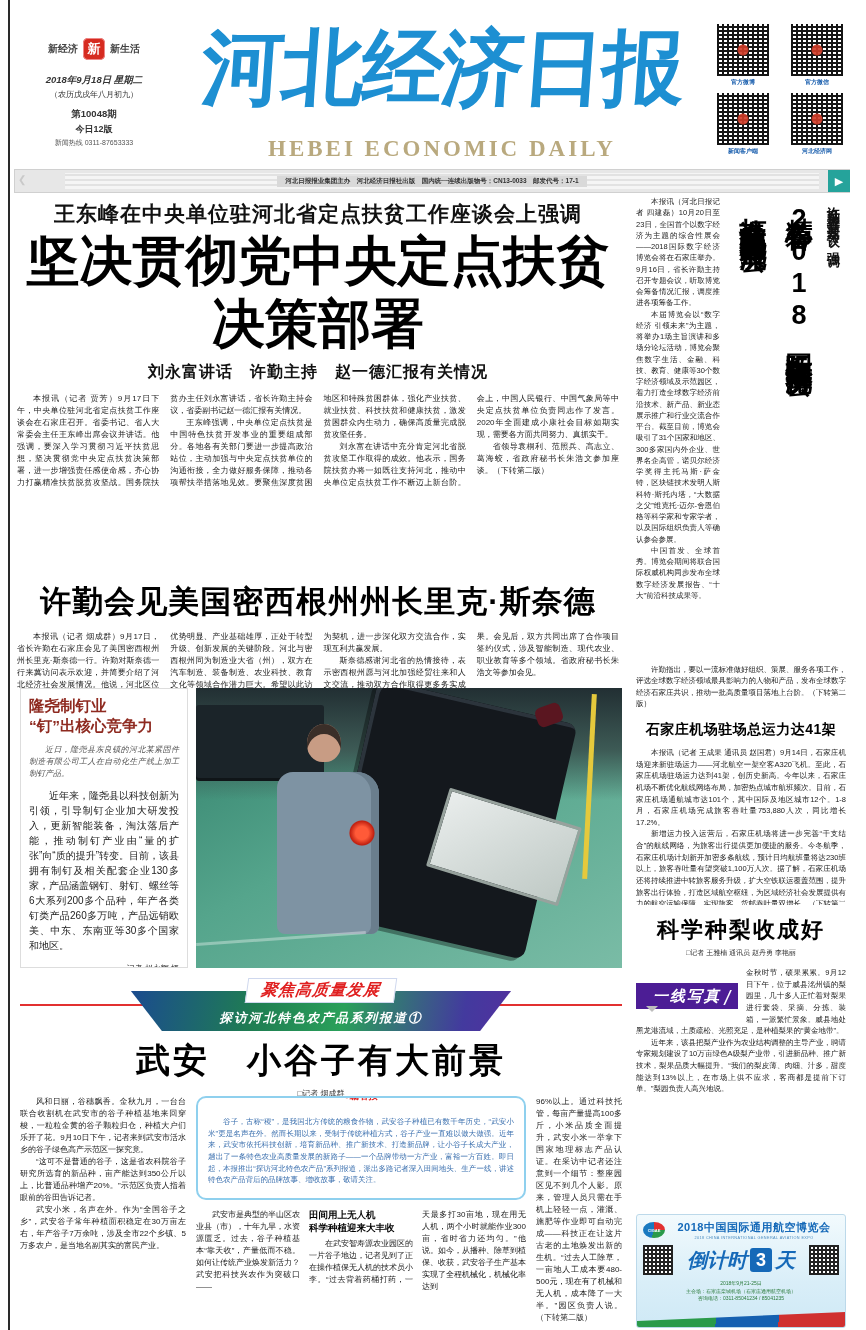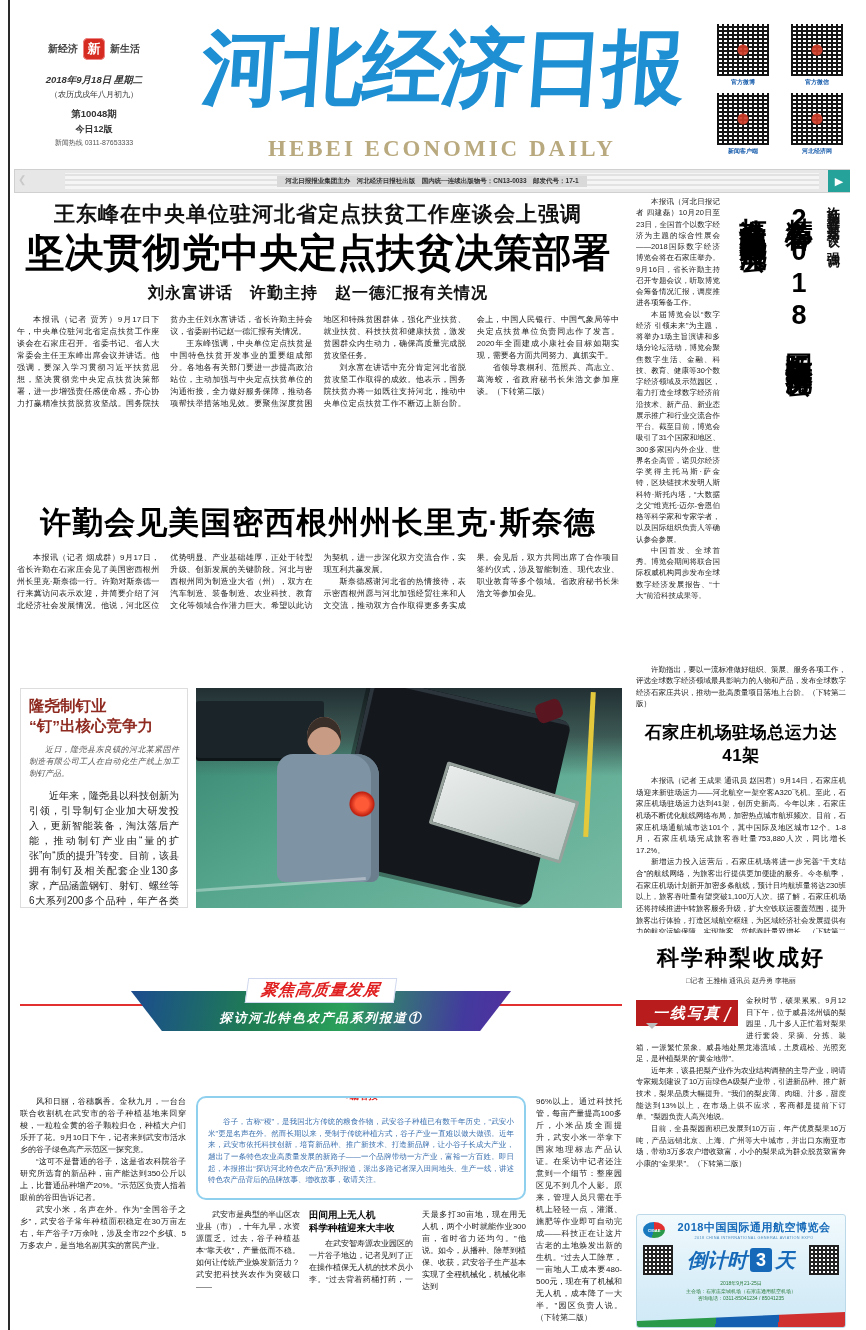--- a/index.html
+++ b/index.html
@@ -44,28 +44,28 @@
   .nav-prev{position:absolute;left:3px;top:4px;color:#c9c9c9;font-size:10px;z-index:3;cursor:pointer;}
   .nav-next{position:absolute;right:-1px;top:0;width:22px;height:22px;background:#25a39b;color:#fff;
         display:flex;align-items:center;justify-content:center;font-size:11px;z-index:3;cursor:pointer;}
 
   
   .bodytext p{margin:0;text-indent:2em;text-align:justify;}
 
   
   .left-region{position:absolute;left:17px;top:200px;width:602px;}
   .lead-kicker{text-align:center;font-size:21px;font-weight:800;color:#111;letter-spacing:1px;}
-  .lead-title{text-align:center;font-size:39px;font-weight:900;color:#000;line-height:1.18;letter-spacing:0px;margin-top:2px;}
+  .lead-title{text-align:center;font-size:53px;font-weight:900;color:#000;line-height:1.18;letter-spacing:0px;margin-top:2px;}
   .lead-deck{text-align:center;font-size:16px;font-weight:800;color:#111;margin-top:7px;letter-spacing:1px;}
   .lead-body{margin-top:10px;height:176px;column-count:4;column-gap:11px;font-size:8px;line-height:1.5;color:#1a1a1a;overflow:hidden;}
   .meet-title{text-align:center;font-size:31px;font-weight:900;color:#000;margin-top:12px;letter-spacing:1px;}
   .meet-body{margin-top:8px;height:92px;column-count:4;column-gap:11px;font-size:8px;line-height:1.5;color:#1a1a1a;overflow:hidden;}
 
   
-  .photo-section{position:absolute;left:20px;top:688px;width:602px;height:220px;display:flex;}
+  .photo-section{position:absolute;left:20px;top:688px;width:602px;height:280px;display:flex;}
   .longyao-box{width:168px;border:1px solid #ddd;padding:7px 8px;box-sizing:border-box;overflow:hidden;}
   .longyao-title{font-size:15.5px;font-weight:900;color:#8e2a20;line-height:1.3;}
   .longyao-intro{font-size:8px;color:#555;font-style:italic;margin-top:8px;text-align:justify;text-indent:2em;line-height:1.5;}
   .longyao-body{font-size:10px;color:#222;margin-top:5px;text-align:justify;text-indent:2em;line-height:1.5;}
   .longyao-credit{font-size:8px;color:#222;text-align:right;margin-top:5px;}
   .photo{position:relative;flex:1;margin-left:8px;overflow:hidden;
         background:linear-gradient(150deg,#32806b 0%,#55a58c 45%,#7abca6 100%);}
   .ph-top{position:absolute;left:0;top:0;right:0;height:40%;
         background:linear-gradient(180deg,#222f33 0%,#3d5a55 55%,rgba(61,90,85,0) 100%);}
   .ph-shelf{position:absolute;left:0;top:6%;width:30%;height:26%;background:#1b2429;border-radius:3px;box-shadow:0 3px 0 #101518;}
@@ -111,27 +111,27 @@
 
   
   .right-region{position:absolute;left:636px;top:196px;width:210px;height:1132px;}
   .vert-block{display:flex;height:462px;}
   .vert-body{width:84px;font-size:7.5px;line-height:1.5;color:#1a1a1a;overflow:hidden;}
   .vert-h{writing-mode:vertical-rl;text-orientation:upright;font-weight:900;color:#000;
         font-size:27px;line-height:1;width:44px;margin-left:2px;letter-spacing:2px;}
   .vert-kicker{writing-mode:vertical-rl;text-orientation:upright;font-size:13px;font-weight:800;color:#111;
         width:24px;margin-left:6px;letter-spacing:3px;}
   .digital-cont{margin-top:6px;font-size:7.5px;line-height:1.5;color:#1a1a1a;}
-  .airport-title{text-align:center;font-size:17px;font-weight:900;color:#000;margin-top:12px;letter-spacing:0.5px;}
+  .airport-title{text-align:center;font-size:14px;font-weight:900;color:#000;margin-top:12px;letter-spacing:0.5px;}
   .airport-body{margin-top:8px;height:158px;font-size:7.5px;line-height:1.55;color:#1a1a1a;overflow:hidden;}
   .pear-title{text-align:center;font-size:22px;font-weight:900;color:#000;margin-top:10px;letter-spacing:2px;}
   .pear-byline{text-align:center;font-size:7px;color:#333;margin-top:3px;}
   .yixian{margin-top:9px;height:218px;font-size:7.5px;line-height:1.55;color:#1a1a1a;overflow:hidden;}
-  .yixian-badge{float:left;position:relative;width:102px;height:26px;background:#b91c1c;color:#fff;
-        margin:5px 8px 10px 0;display:flex;align-items:center;justify-content:center;
+  .yixian-badge{float:left;position:relative;width:102px;height:26px;background:#4c1d95;color:#fff;
+        margin:16px 8px 10px 0;display:flex;align-items:center;justify-content:center;
         font-size:15px;font-weight:900;font-style:italic;letter-spacing:2px;}
   .yixian-badge .slash{position:absolute;right:6px;top:0;color:#fff;font-weight:400;font-size:20px;}
   .yixian-badge::after{content:"";position:absolute;left:10px;bottom:-9px;border:6px solid transparent;border-top-color:#bdbdbd;}
 
   
   .ad{position:absolute;left:0;bottom:0;width:210px;height:114px;box-sizing:border-box;
         background:linear-gradient(180deg,#f2fafd 0%,#d9eef8 60%,#cfe9f6 100%);
         border:1px solid #bcd9ea;border-radius:3px;overflow:hidden;padding:5px 6px;}
   .ad-top{display:flex;align-items:center;gap:4px;}
   .ad-logo{width:22px;height:16px;border-radius:50%;flex:0 0 auto;
@@ -243,20 +243,24 @@
     </div>
   </div>
 
   <div class="series-banner">
     <div class="series-line"></div>
     <div class="series-trap"></div>
     <div class="series-sub">探访河北特色农产品系列报道①</div>
     <div class="series-label">聚焦高质量发展</div>
   </div>
 
+  <div class="wuan-head">
+    <div class="wuan-title">武安　小谷子有大前景</div>
+    <div class="wuan-byline">□记者 烟成群</div>
+  </div>
 
   <div class="bottom-section">
     <div class="bs-left bodytext">
       <p>风和日丽，谷穗飘香。金秋九月，一台台联合收割机在武安市的谷子种植基地来回穿梭，一粒粒金黄的谷子颗粒归仓，种植大户们乐开了花。9月10日下午，记者来到武安市活水乡的谷子绿色高产示范区一探究竟。</p>
       <p>“这可不是普通的谷子，这是省农科院谷子研究所选育的新品种，亩产能达到350公斤以上，比普通品种增产20%。”示范区负责人指着眼前的谷田告诉记者。</p>
       <p>武安小米，名声在外。作为“全国谷子之乡”，武安谷子常年种植面积稳定在30万亩左右，年产谷子7万余吨，涉及全市22个乡镇、5万多农户，是当地名副其实的富民产业。</p>
     </div>
     <div class="bs-center">
       <div class="editor-box">
         <div class="editor-label">●编者按</div>
@@ -300,21 +304,20 @@
     <div class="pear-title">科学种梨收成好</div>
     <div class="pear-byline">□记者 王雅楠 通讯员 赵丹勇 李艳丽</div>
 
     <div class="yixian bodytext">
       <span class="yixian-badge">
         <span>一线写真</span>
         <span class="slash">/</span>
       </span>
       <p style="text-indent:0">金秋时节，硕果累累。9月12日下午，位于威县洺州镇的梨园里，几十多人正忙着对梨果进行套袋、采摘、分拣、装箱，一派繁忙景象。威县地处黑龙港流域，土质疏松、光照充足，是种植梨果的“黄金地带”。</p>
       <p>近年来，该县把梨产业作为农业结构调整的主导产业，聘请专家规划建设了10万亩绿色A级梨产业带，引进新品种、推广新技术，梨果品质大幅提升。“我们的梨皮薄、肉细、汁多，甜度能达到13%以上，在市场上供不应求，客商都是提前下订单。”梨园负责人高兴地说。</p>
-      <p>目前，全县梨园面积已发展到10万亩，年产优质梨果16万吨，产品远销北京、上海、广州等大中城市，并出口东南亚市场，带动3万多农户增收致富，小小的梨果成为群众脱贫致富奔小康的“金果果”。（下转第二版）</p>
     </div>
 
     <div class="ad">
       <div class="ad-top">
         <div class="ad-logo">CIGAE</div>
         <div class="ad-titles">
           <div class="ad-title">2018中国国际通用航空博览会</div>
           <div class="ad-sub">2018 CHINA INTERNATIONAL GENERAL AVIATION EXPO</div>
         </div>
       </div>

